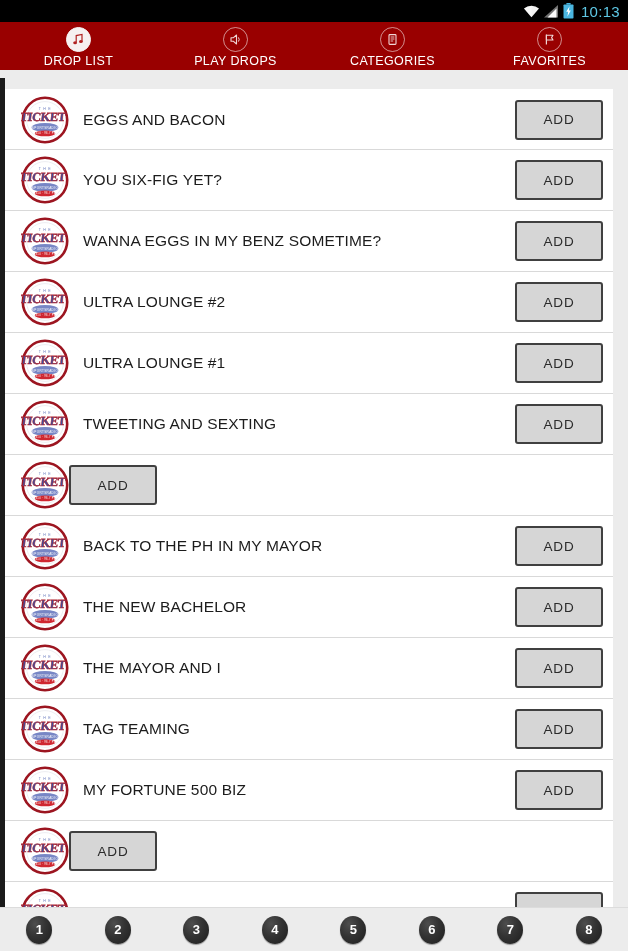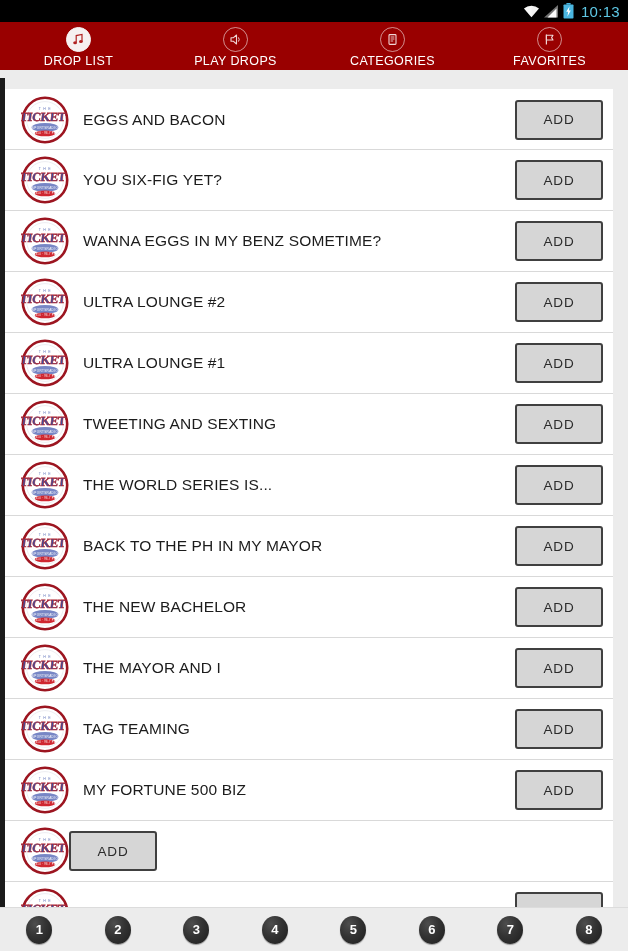--- a/index.html
+++ b/index.html
@@ -336,21 +336,20 @@
         <g>
           <text x="24" y="25.2" text-anchor="middle" font-family="'Liberation Serif',serif" font-size="12.4" font-weight="bold" fill="#3d4f9e" transform="skewX(-6)" style="letter-spacing:-0.4px">TICKET</text>
           <text x="24" y="25.2" text-anchor="middle" font-family="'Liberation Serif',serif" font-size="12.4" font-weight="bold" fill="none" stroke="#b01f2a" stroke-width="0.55" transform="skewX(-6)" style="letter-spacing:-0.4px">TICKET</text>
         </g>
         <ellipse cx="24" cy="31.4" rx="13.4" ry="4.3" fill="#6b7cc0" opacity="0.92"></ellipse>
         <text x="24" y="32.6" text-anchor="middle" font-family="'Liberation Sans',sans-serif" font-size="3.1" fill="#ffffff" letter-spacing="0.35">SPORTSRADIO</text>
         <ellipse cx="24" cy="37.4" rx="10.4" ry="2.9" fill="#cf2630"></ellipse>
         <text x="24" y="38.4" text-anchor="middle" font-family="'Liberation Sans',sans-serif" font-size="2.7" fill="#ffffff" letter-spacing="0.3">1310 · 96.7 FM</text>
       </svg>
     </div>
-    <div class="row-title">THE WORLD SERIES IS...</div>
     <div class="add-btn">ADD</div>
   </div>
         <div class="row">
     <div class="thumb">
       <svg viewBox="0 0 48 48" width="48" height="48">
         <circle cx="24" cy="24" r="22.2" fill="#ffffff" stroke="#9c1520" stroke-width="2.6"></circle>
         <circle cx="24" cy="24" r="18.4" fill="#ffffff" stroke="#e8e8ee" stroke-width="0.8"></circle>
         <text x="24" y="13.6" text-anchor="middle" font-family="'Liberation Sans',sans-serif" font-size="3.6" fill="#6a7bbd" letter-spacing="0.7">T H E</text>
         <g>
           <text x="24" y="25.2" text-anchor="middle" font-family="'Liberation Serif',serif" font-size="12.4" font-weight="bold" fill="#3d4f9e" transform="skewX(-6)" style="letter-spacing:-0.4px">TICKET</text>

